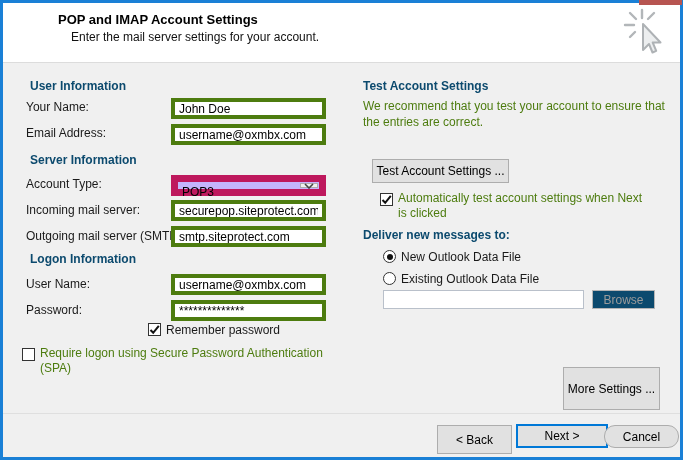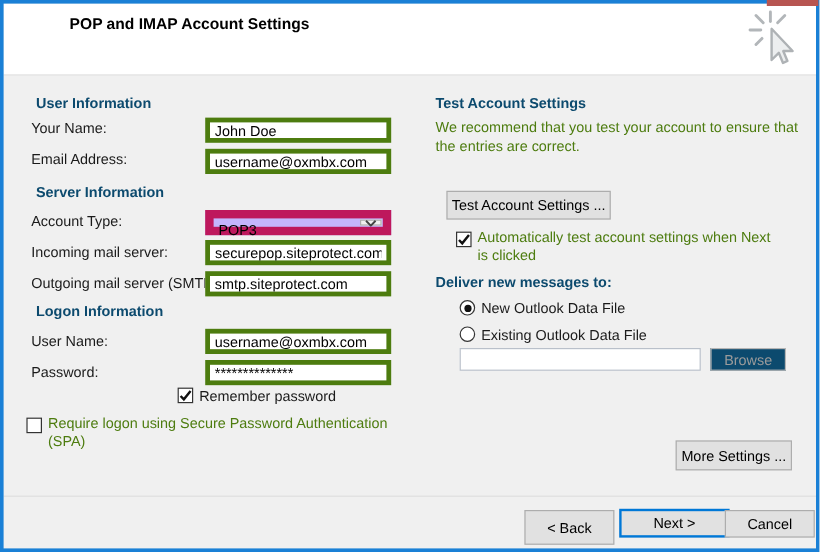--- a/index.html
+++ b/index.html
@@ -53,20 +53,21 @@
   .btn.disabled{background:#0c4a6e;border:1px solid #b5b5b5;color:#9b9b9b;}
   .txt.disabled{border:1px solid #b9c0ca;background:#fff;}
   .divider{position:absolute;left:3px;right:3px;top:413px;height:1px;background:#dfdfdf;}
   .wrapped{position:absolute;line-height:15px;color:#4d7c0f;}
 </style>
 </head>
 <body>
 
 <div class="header">
   <div class="title">POP and IMAP Account Settings</div>
+  <div class="subtitle">Enter the mail server settings for your account.</div>
   <div class="cursor-wrap">
     <svg width="54" height="54" viewBox="0 0 54 54">
       <g stroke="#b2b6b9" stroke-width="2.4" stroke-linecap="round">
         <line x1="19" y1="2" x2="19" y2="10"></line>
         <line x1="7" y1="5" x2="13" y2="11"></line>
         <line x1="2" y1="17" x2="11" y2="17"></line>
         <line x1="31" y1="5" x2="25" y2="11"></line>
         <line x1="7" y1="29" x2="12" y2="24"></line>
       </g>
       <path d="M20,16 L20,42 L26,36 L29.5,44.5 L33.2,42.8 L29.7,34.5 L37.5,34.5 Z" fill="#eceeef" stroke="#aeb2b5" stroke-width="2" stroke-linejoin="round"></path>
@@ -137,20 +138,20 @@
     <span class="dot"></span>
   </span>
 <div class="lbl" style="left:401px;top:250px;">New Outlook Data File</div>
 
 <span class="radio" style="left:383px;top:272px;"></span>
 <div class="lbl" style="left:401px;top:272px;">Existing Outlook Data File</div>
 
 <input class="txt disabled" style="left: 383px; top: 290px; width: 201px; height: 19px;" value="">
 <div class="btn disabled" style="left:592px;top:290px;width:63px;height:19px;">Browse</div>
 
-<div class="btn" style="left:563px;top:367px;width:97px;height:25px;">More Settings ...</div>
+<div class="btn" style="left:563px;top:367px;width:97px;height:43px;">More Settings ...</div>
 
 <div class="divider"></div>
 <div class="btn" style="left:437px;top:425px;width:75px;height:29px;">&lt; Back</div>
 <div class="btn default" style="left:516px;top:424px;width:92px;height:24px;">Next &gt;</div>
-<div class="btn" style="left:604px;top:425px;width:75px;height:23px;">Cancel</div>
+<div class="btn" style="left:604px;top:425px;width:75px;height:23px;border-radius:11px;">Cancel</div>
 
 <div class="frame"></div>
 
 </body></html>

